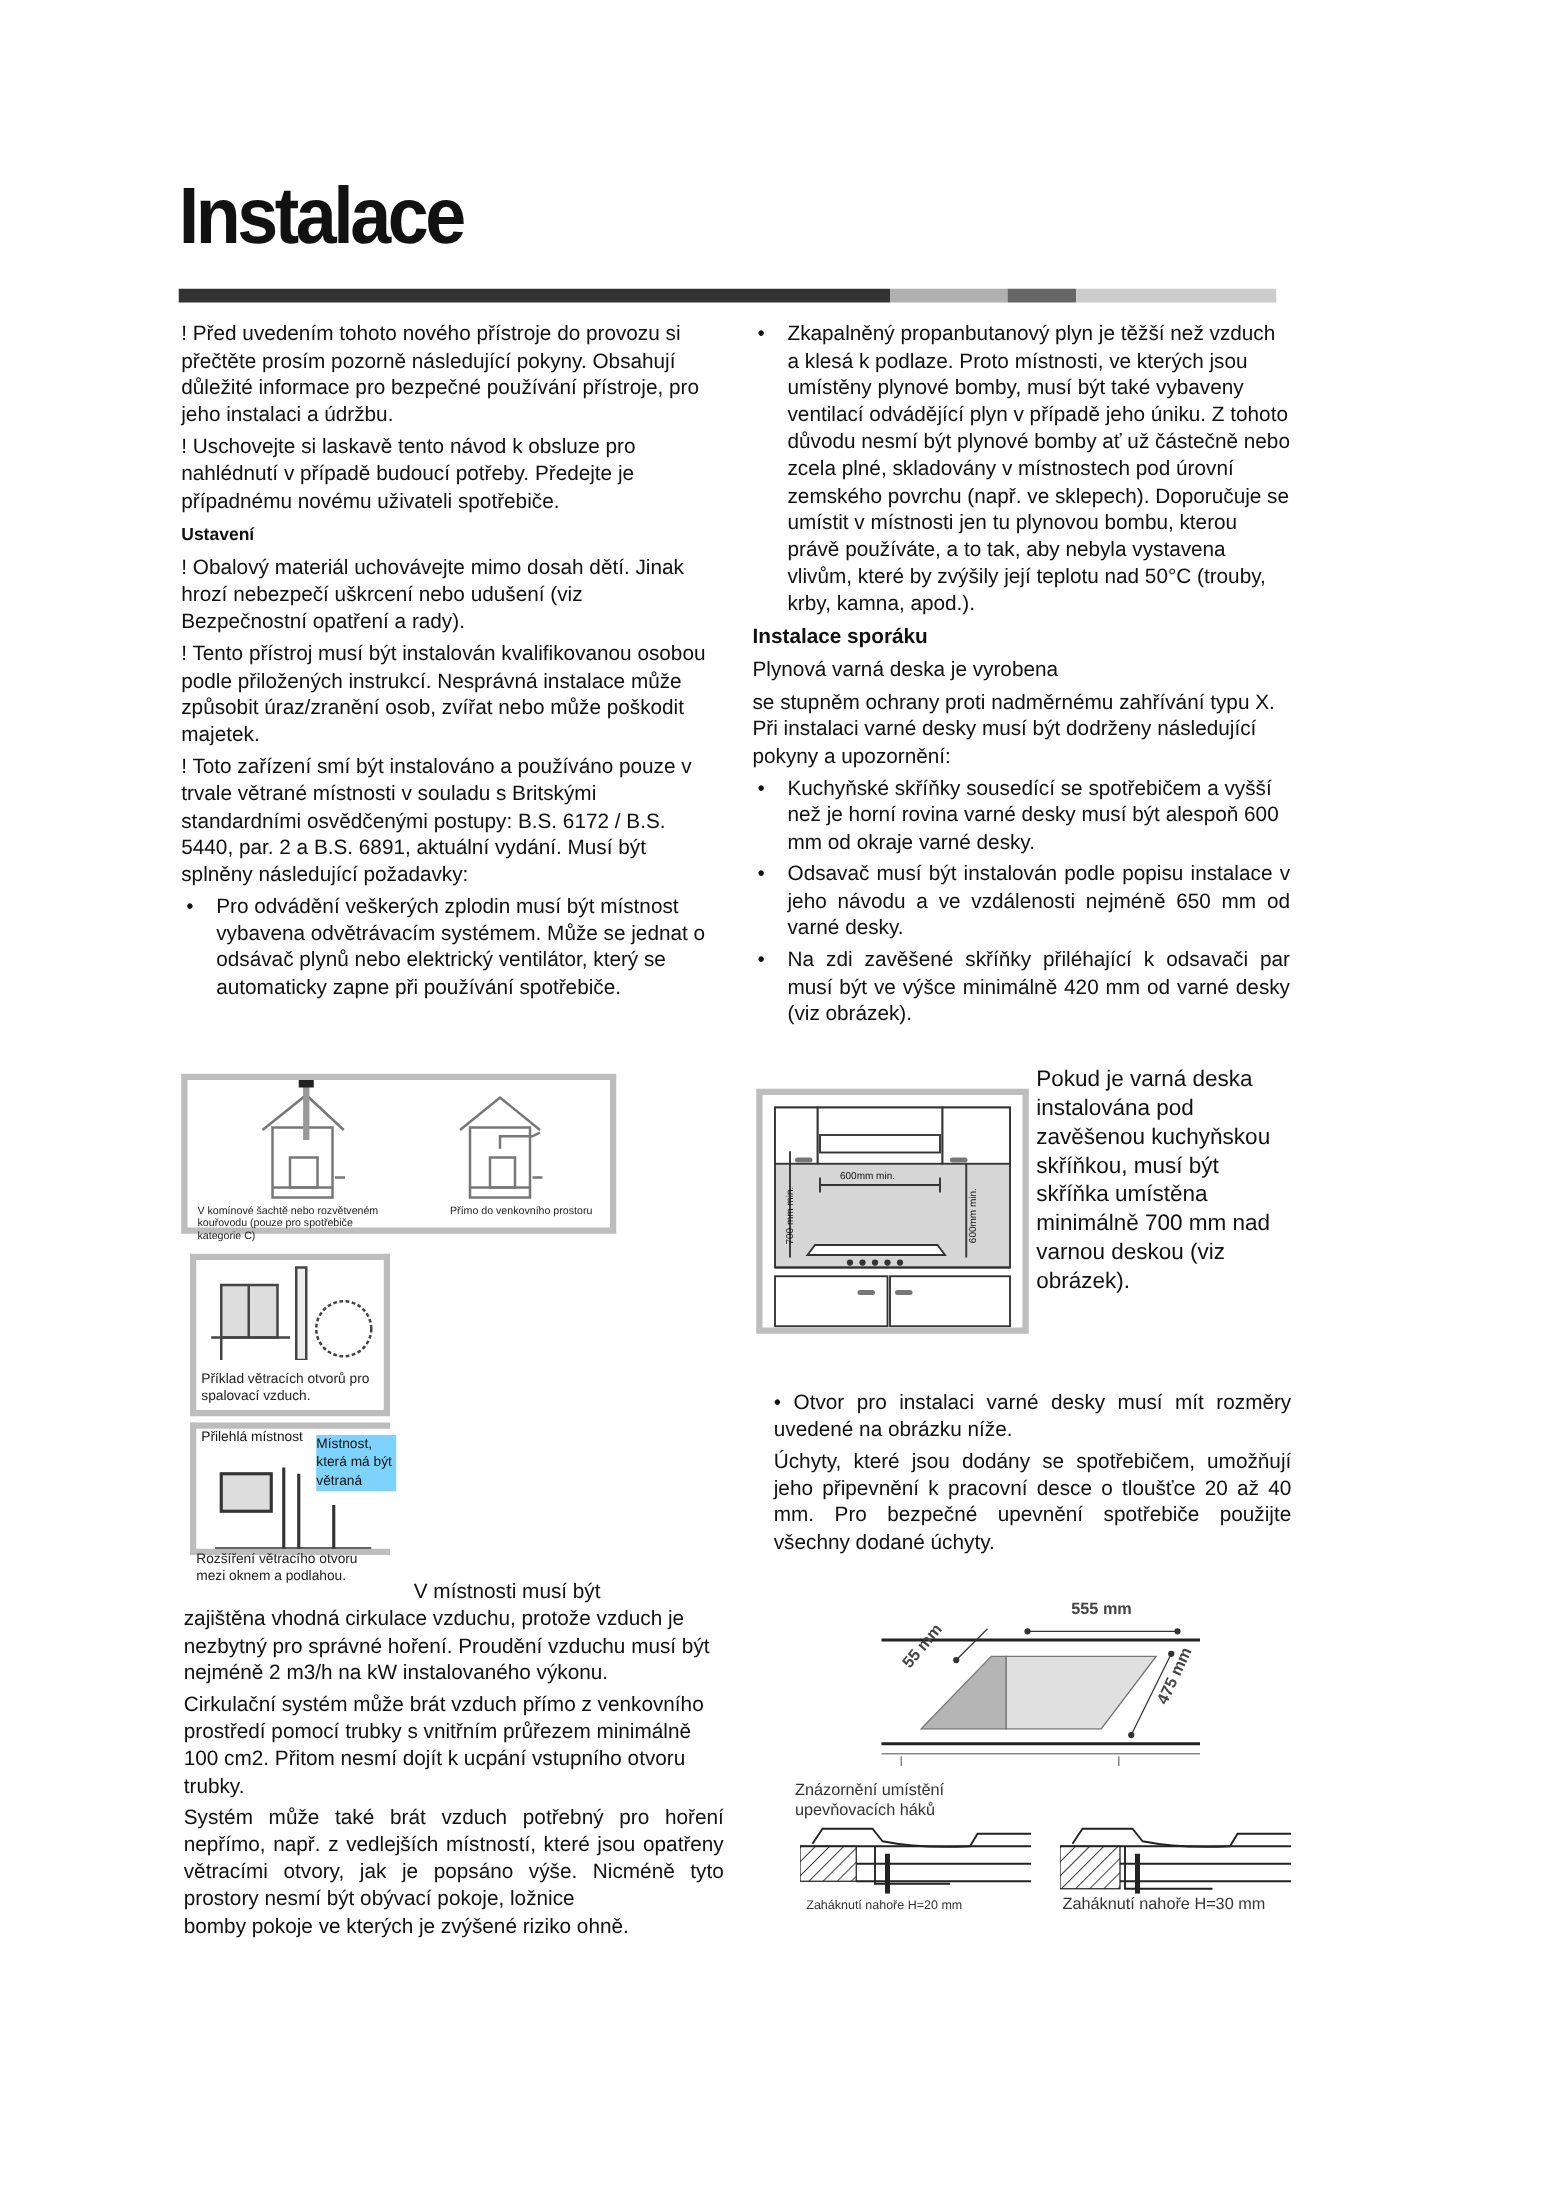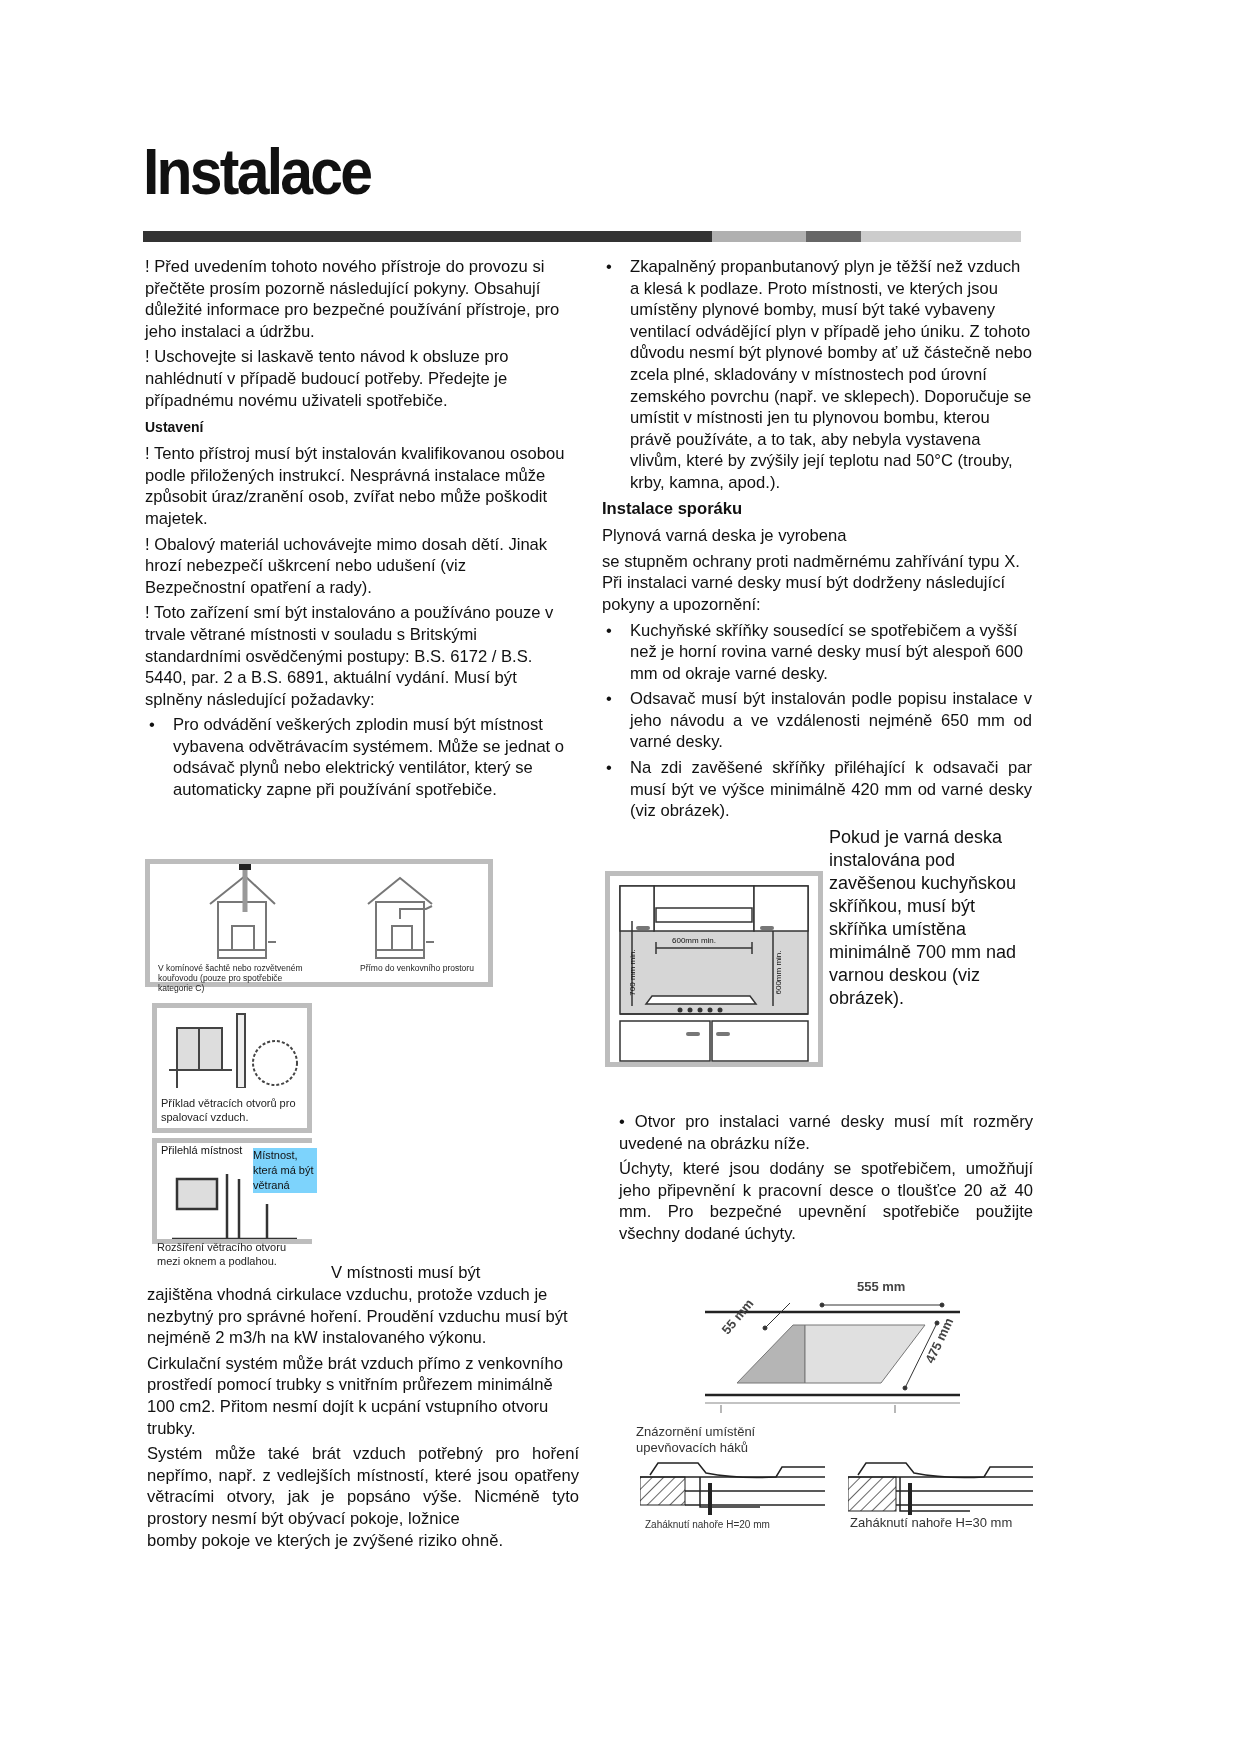--- a/index.html
+++ b/index.html
@@ -29,22 +29,22 @@
 
 <div class="abs bar" style="left:143px;width:569px;background:#333;"></div>
 <div class="abs bar" style="left:712px;width:94px;background:#b0b0b0;"></div>
 <div class="abs bar" style="left:806px;width:55px;background:#666;"></div>
 <div class="abs bar" style="left:861px;width:160px;background:#ccc;"></div>
 
 <div class="col p" style="left:145px;top:256px;width:420px;">
   <p class="para">! Před uvedením tohoto nového přístroje do provozu si přečtěte prosím pozorně následující pokyny. Obsahují důležité informace pro bezpečné používání přístroje, pro jeho instalaci a údržbu.</p>
   <p class="para">! Uschovejte si laskavě tento návod k obsluze pro nahlédnutí v případě budoucí potřeby. Předejte je případnému novému uživateli spotřebiče.</p>
   <div class="h2">Ustavení</div>
+  <p class="para">! Obalový materiál uchovávejte mimo dosah dětí. Jinak hrozí nebezpečí uškrcení nebo udušení (viz Bezpečnostní opatření a rady).</p>
   <p class="para">! Tento přístroj musí být instalován kvalifikovanou osobou podle přiložených instrukcí. Nesprávná instalace může způsobit úraz/zranění osob, zvířat nebo může poškodit majetek.</p>
-  <p class="para">! Obalový materiál uchovávejte mimo dosah dětí. Jinak hrozí nebezpečí uškrcení nebo udušení (viz Bezpečnostní opatření a rady).</p>
   <p class="para">! Toto zařízení smí být instalováno a používáno pouze v trvale větrané místnosti v souladu s Britskými standardními osvědčenými postupy: B.S. 6172 / B.S. 5440, par. 2 a B.S. 6891, aktuální vydání. Musí být splněny následující požadavky:</p>
   <div class="bullet">
     <span class="dot">•</span>
     <span>Pro odvádění veškerých zplodin musí být místnost vybavena odvětrávacím systémem. Může se jednat o odsávač plynů nebo elektrický ventilátor, který se automaticky zapne při používání spotřebiče.</span>
   </div>
 </div>
 
 <div class="frame" style="left:145px;top:859px;width:348px;height:128px;">
   <svg width="338" height="100" viewBox="0 0 338 100" style="position:absolute;left:0;top:0;">
     <g stroke="#777" stroke-width="2" fill="none">
@@ -160,21 +160,21 @@
       <line x1="152" y1="52" x2="162" y2="52"></line>
       <line x1="78" y1="158" x2="88" y2="158"></line>
       <line x1="108" y1="158" x2="118" y2="158"></line>
     </g>
   </svg>
   <div class="abs" style="left:62px;top:60px;font-size:8px;">600mm min.</div>
   <div class="abs" style="left:-8px;top:92px;font-size:8px;transform:rotate(-90deg);transform-origin:center;width:60px;text-align:center;">700 mm min.</div>
   <div class="abs" style="left:138px;top:92px;font-size:8px;transform:rotate(-90deg);transform-origin:center;width:60px;text-align:center;">600mm min.</div>
 </div>
 
-<div class="abs" style="left:829px;top:826px;width:200px;font-size:18px;line-height:23px;">Pokud je varná deska instalována pod zavěšenou kuchyňskou skříňkou, musí být skříňka umístěna minimálně 700 mm nad varnou deskou (viz obrázek).</div>
+<div class="abs" style="left:829px;top:852px;width:200px;font-size:18px;line-height:23px;">Pokud je varná deska instalována pod zavěšenou kuchyňskou skříňkou, musí být skříňka umístěna minimálně 700 mm nad varnou deskou (viz obrázek).</div>
 
 <div class="col p" style="left:619px;top:1111px;width:414px;">
   <p class="para just" style="text-align-last:left;">• Otvor pro instalaci varné desky musí mít rozměry uvedené na obrázku níže.</p>
   <p class="para just" style="text-align-last:left;">Úchyty, které jsou dodány se spotřebičem, umožňují jeho připevnění k pracovní desce o tloušťce 20 až 40 mm. Pro bezpečné upevnění spotřebiče použijte všechny dodané úchyty.</p>
 </div>
 
 <div class="fig" style="left:705px;top:1283px;width:260px;height:130px;">
   <svg width="260" height="130" viewBox="0 0 260 130">
     <g stroke="#222" stroke-width="2.5">
       <line x1="0" y1="29" x2="255" y2="29"></line>

